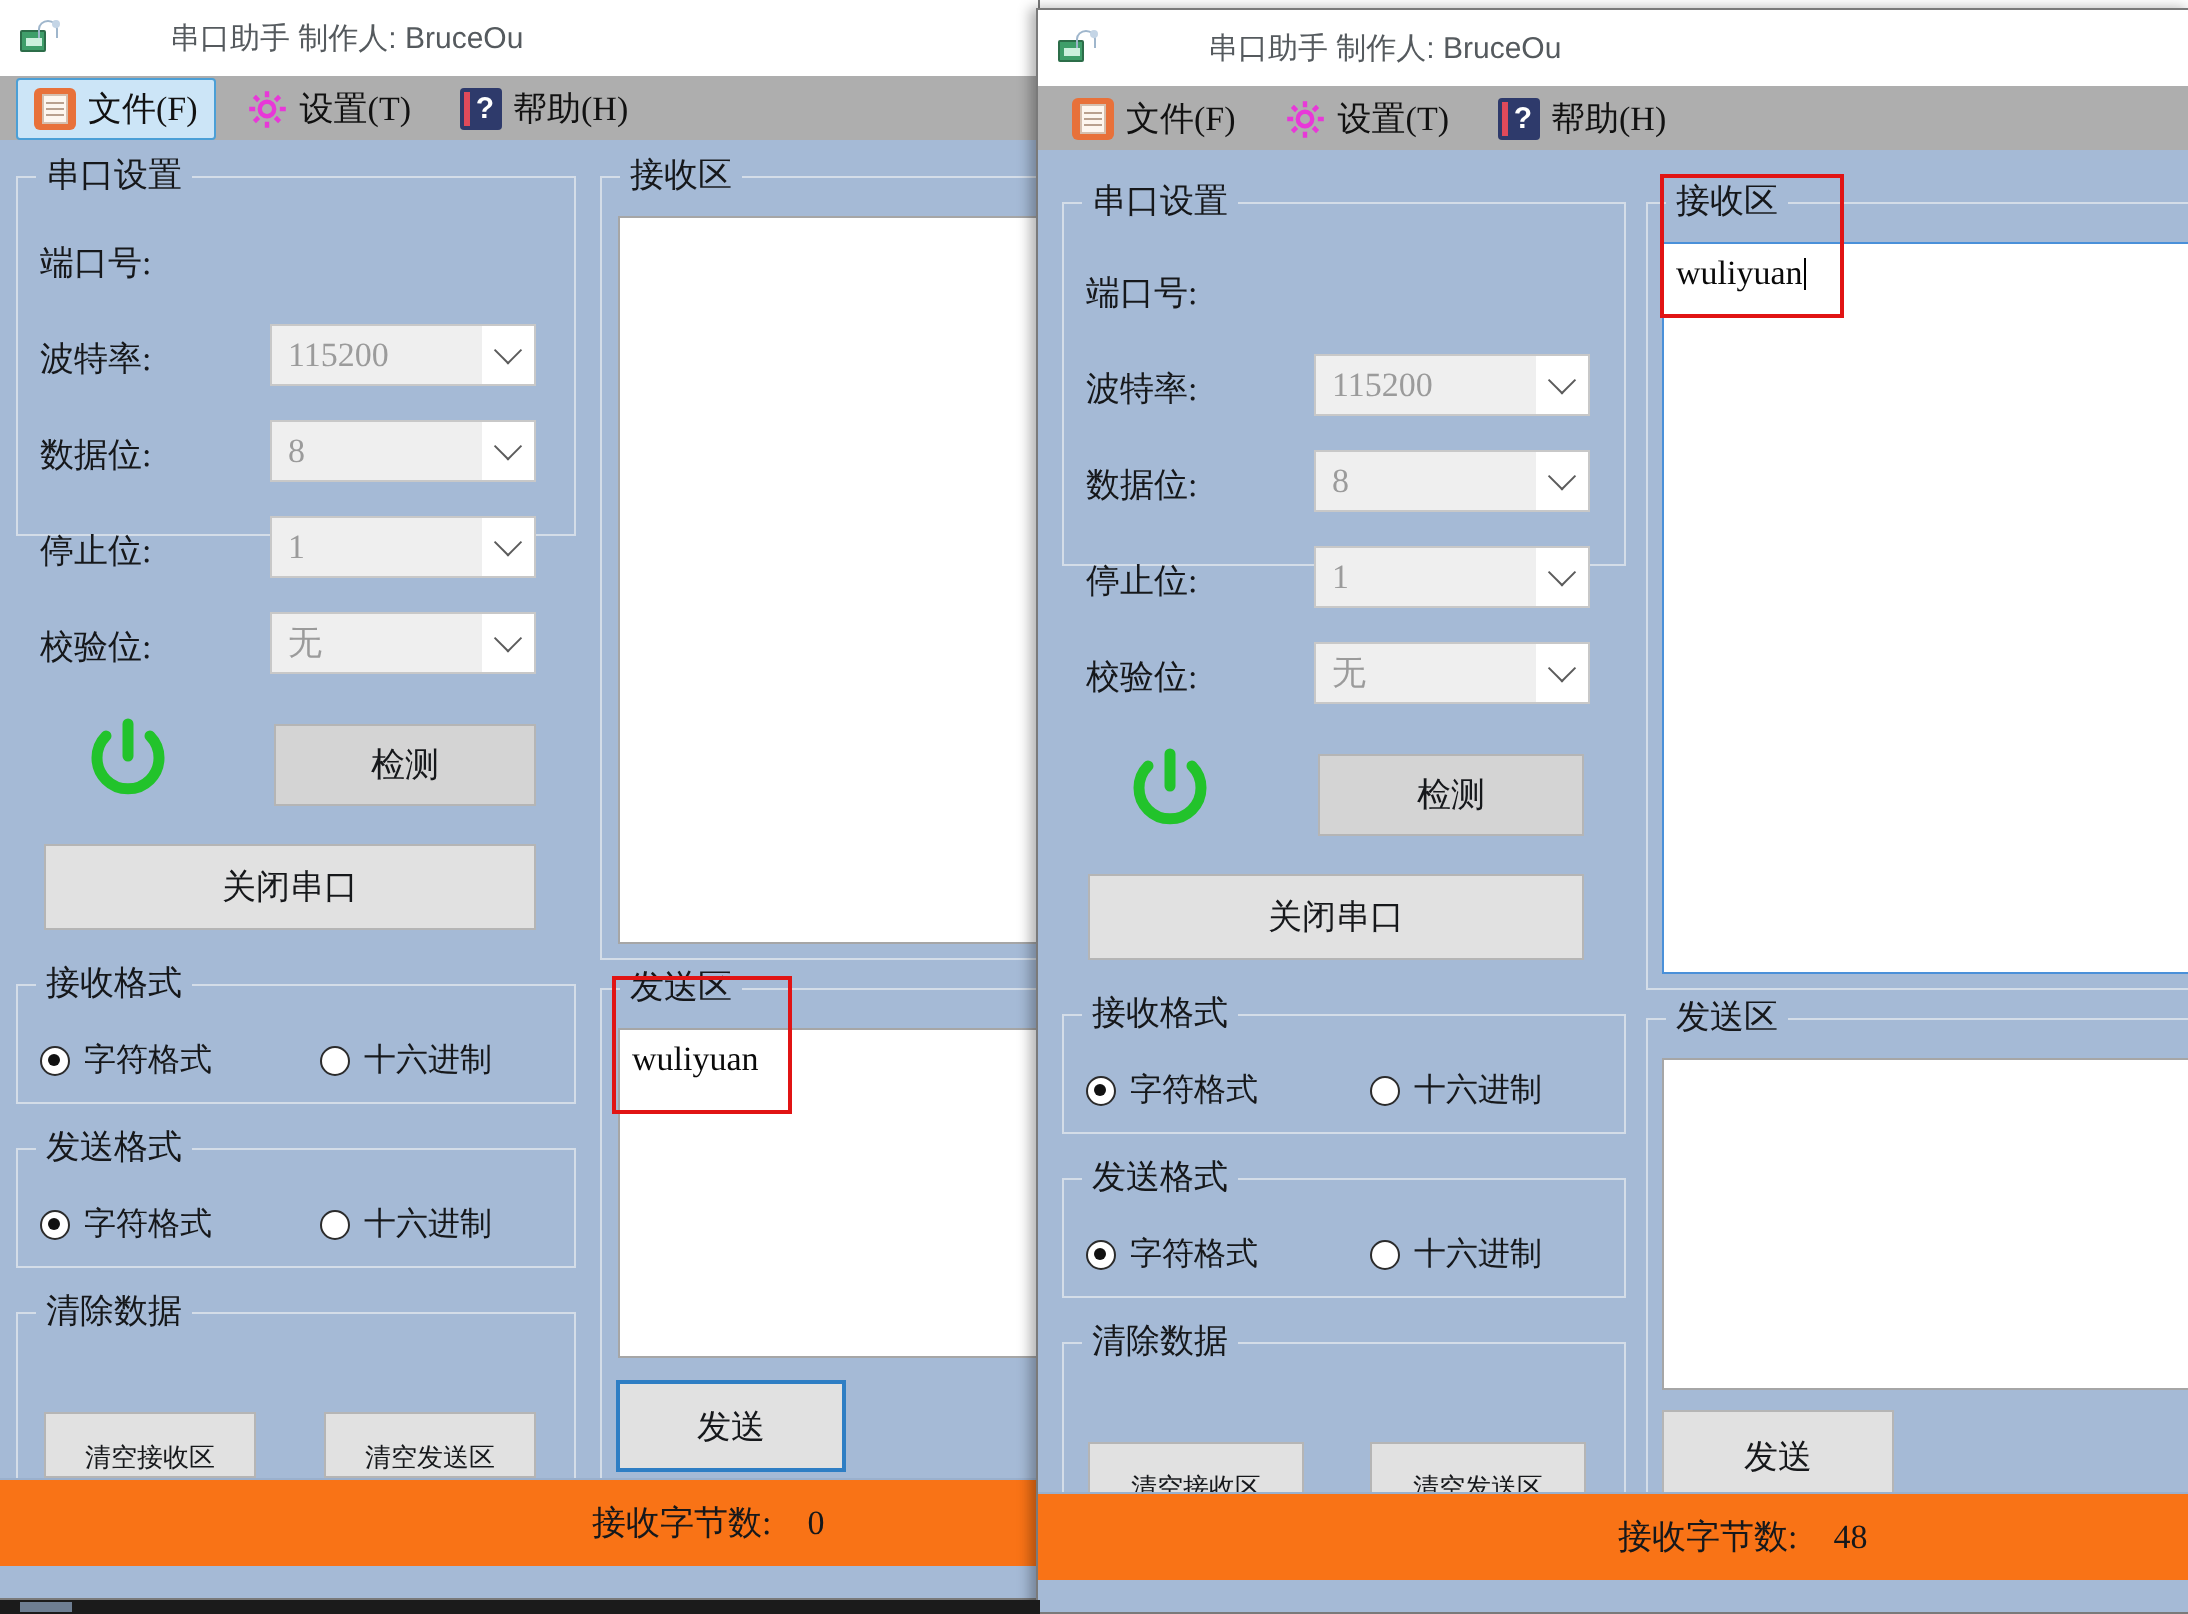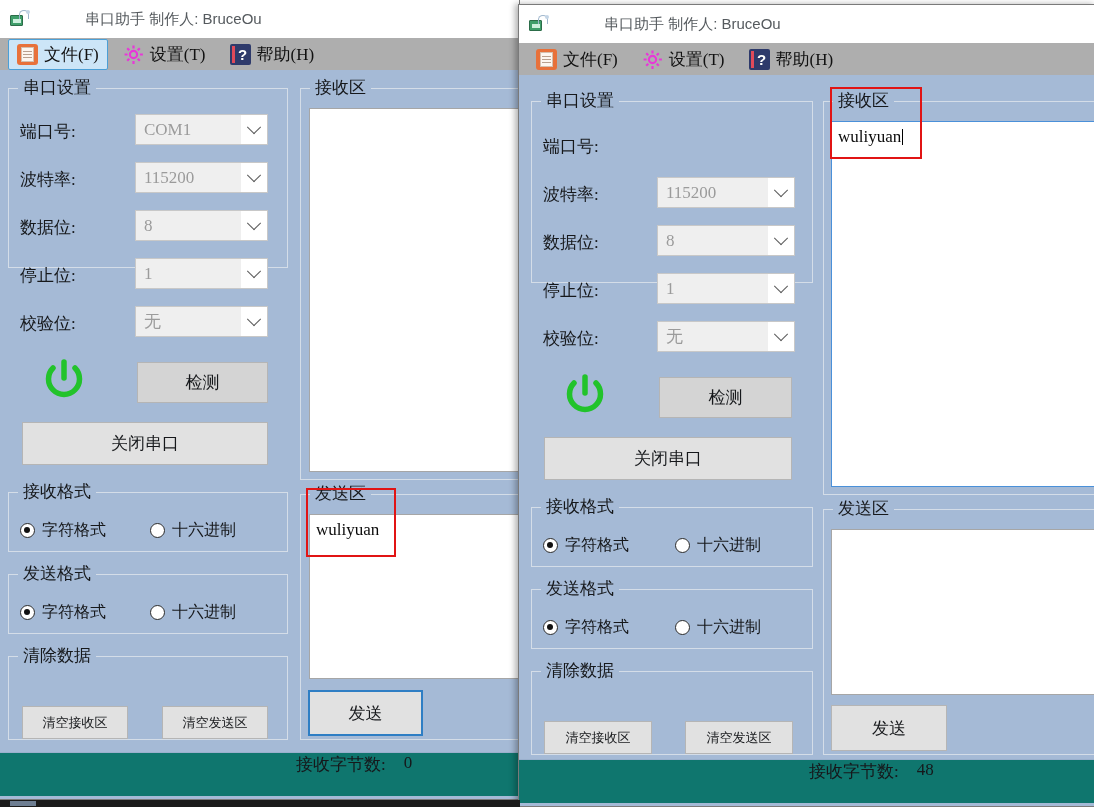--- a/index.html
+++ b/index.html
@@ -177,21 +177,21 @@
     position: absolute;
     background: #e1e1e1;
     border: 1px solid #b5b5b5;
     display: flex; align-items: center; justify-content: center;
     font-size: 17px;
     color: #16181b;
     white-space: nowrap;
   }
   .btn.gray { background: #d4d4d4; }
   .btn.focused { border: 2px solid #2e7ec4; }
-  .btn.small { font-size: 13px; }
+  .btn.small { font-size: 13px; align-items: flex-end; }
 
   
   .power-icon { position: absolute; }
   .power-icon svg { display: block; }
 
   
   .textarea {
     position: absolute;
     background: #ffffff;
     border: 1px solid #a6a6a6;
@@ -205,43 +205,43 @@
   .textarea.focus-blue { border: 1px solid #4a90d9; }
   .caret {
     display: inline-block;
     width: 1px; height: 16px;
     background: #000;
     vertical-align: -3px;
     margin-left: 1px;
   }
 
   
-  .radio-row { position: absolute; display: flex; align-items: center; gap: 0; }
+  .radio-row { position: absolute; display: flex; align-items: center; gap: 10px; }
   .radio {
     display: flex; align-items: center; gap: 7px;
     font-size: 16px; color: #16181b; white-space: nowrap;
   }
   .rdot {
     width: 15px; height: 15px; border-radius: 50%;
     background: #fff; border: 1.5px solid #2b2b2b;
     position: relative; flex: none;
   }
   .rdot.on:after {
     content: ""; position: absolute; left: 3px; top: 3px;
     width: 6px; height: 6px; border-radius: 50%; background: #111;
   }
 
   
   .statusbar {
     position: absolute;
-    left: 0; right: 0; bottom: 3px;
+    left: 0; right: 0; bottom: 16px;
     height: 44px;
-    background: #0f766e;
+    background: #f97316;
     border-top: 1px solid #9ab0cd;
-    display: flex; 
+    display: flex; align-items: center;
   }
   .status-text {
     font-size: 17px; color: #16181b; white-space: nowrap;
   }
   .status-count { font-size: 17px; color: #16181b; margin-left: 18px; }
 
   
   .redbox {
     position: absolute;
     border: 2px solid #e11414;
@@ -307,24 +307,20 @@
 
       <div class="group" style="left:8px; top:18px; width:280px; height:180px;">
         <div class="legend">串口设置</div>
       </div>
       <div class="fld-label" style="left:20px; top:50px;">端口号:</div>
       <div class="fld-label" style="left:20px; top:98px;">波特率:</div>
       <div class="fld-label" style="left:20px; top:146px;">数据位:</div>
       <div class="fld-label" style="left:20px; top:194px;">停止位:</div>
       <div class="fld-label" style="left:20px; top:242px;">校验位:</div>
 
-      <div class="combo" style="left:135px; top:44px; width:133px;">
-        <span class="val">COM1</span>
-        <span class="arrow"></span>
-      </div>
       <div class="combo" style="left:135px; top:92px; width:133px;">
         <span class="val">115200</span>
         <span class="arrow"></span>
       </div>
       <div class="combo" style="left:135px; top:140px; width:133px;">
         <span class="val">8</span>
         <span class="arrow"></span>
       </div>
       <div class="combo" style="left:135px; top:188px; width:133px;">
         <span class="val">1</span>

